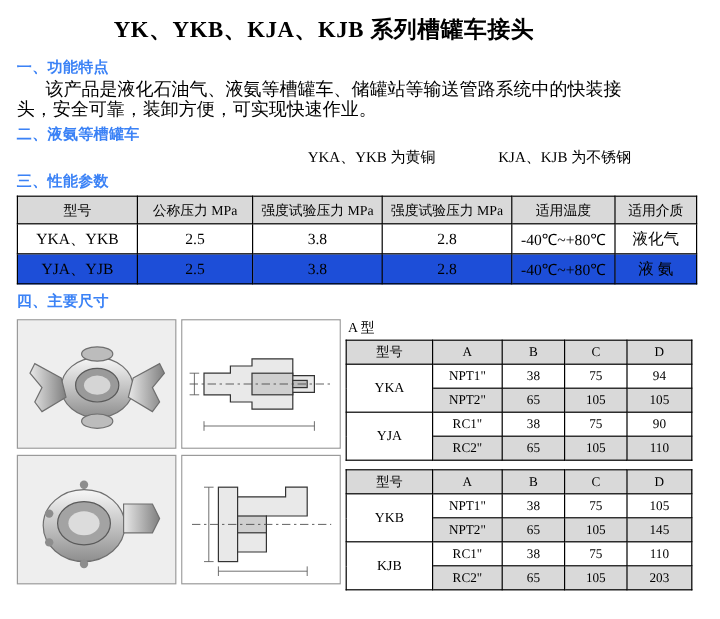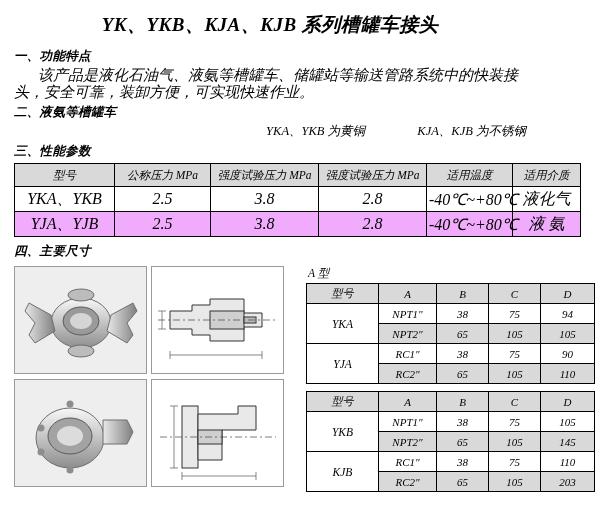--- a/index.html
+++ b/index.html
@@ -14,32 +14,31 @@
     color: #000000;
     overflow: hidden;
     position: relative;
   }
   .page {
     width: 540px;
     height: 516px;
     position: relative;
     box-sizing: border-box;
     padding: 8px 14px 0 14px;
-    font-style: italic;
   }
   .title {
     text-align: center;
     font-size: 19px;
     font-weight: bold;
     letter-spacing: 0.5px;
     margin: 4px 0 10px 0;
     font-family: "Liberation Serif", serif;
   }
   .section-head {
-    color: #000000;
+    color: #3b82f6;
     font-weight: bold;
     font-size: 12.5px;
     margin: 3px 0 2px 0;
     letter-spacing: 0.3px;
   }
   .para {
     font-size: 15px;
     line-height: 17px;
     text-indent: 24px;
     margin: 0 0 2px 0;
@@ -56,37 +55,37 @@
   
   table.perf {
     border-collapse: collapse;
     width: 566px;
     margin-top: 3px;
     table-layout: fixed;
   }
   table.perf td {
     border: 1px solid #000000;
     text-align: center;
-    font-size: 16px;
+    font-size: 13px;
     height: 22px;
     padding: 1px 2px;
   }
   table.perf tr.hdr td {
     background: #d9d9d9;
     font-size: 11.5px;
     height: 20px;
   }
   table.perf tr.r1 td { background: #ffffff; }
-  table.perf tr.r2 td { background: #f0abfc; }
+  table.perf tr.r2 td { background: #1d4ed8; }
 
   
   .bottom {
     margin-top: 6px;
     display: flex;
-    gap: 22px;
+    gap: 4px;
   }
   .col-left {
     width: 270px;
   }
   .col-right {
     width: 290px;
   }
   .imgrow {
     display: flex;
     gap: 4px;

